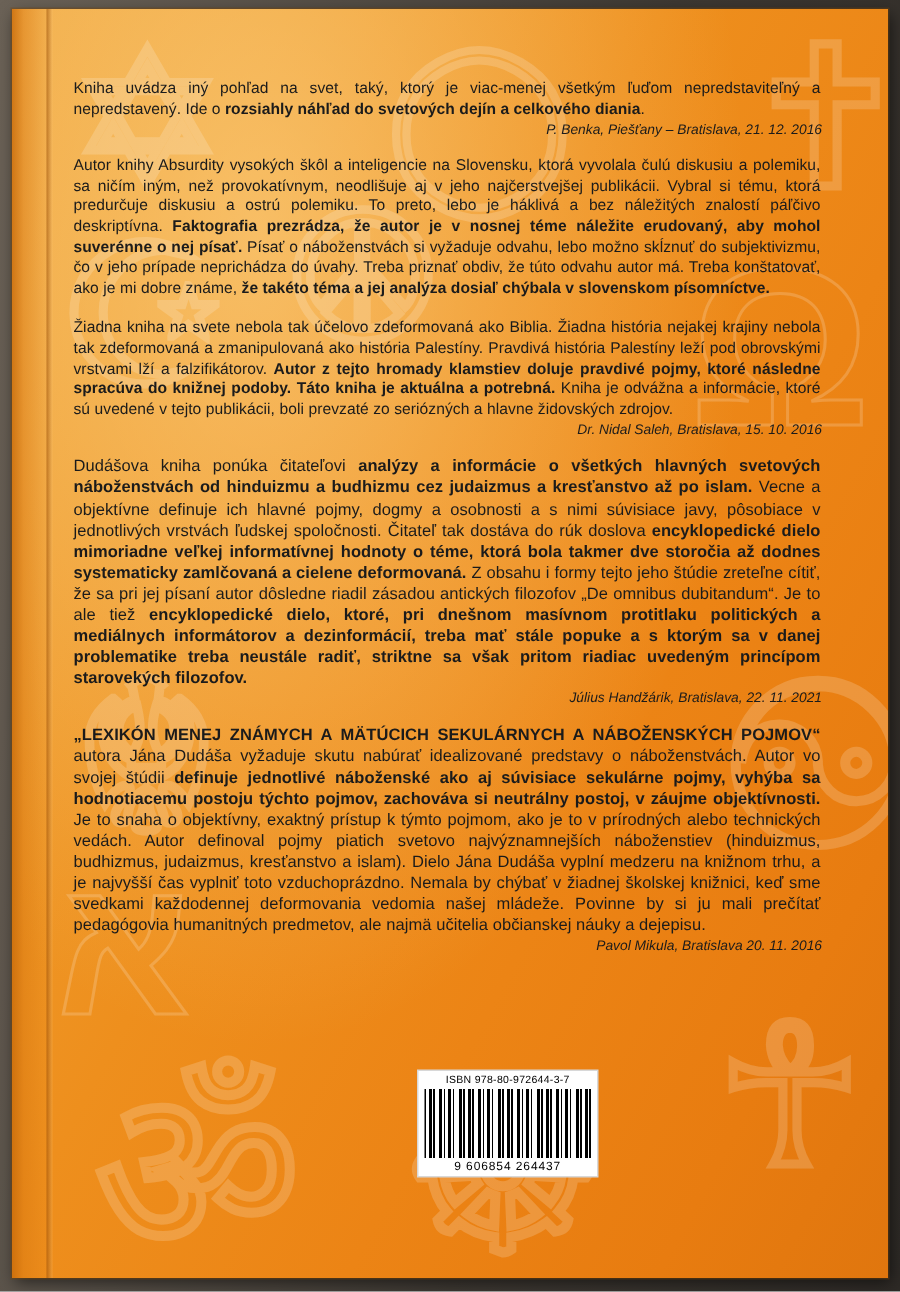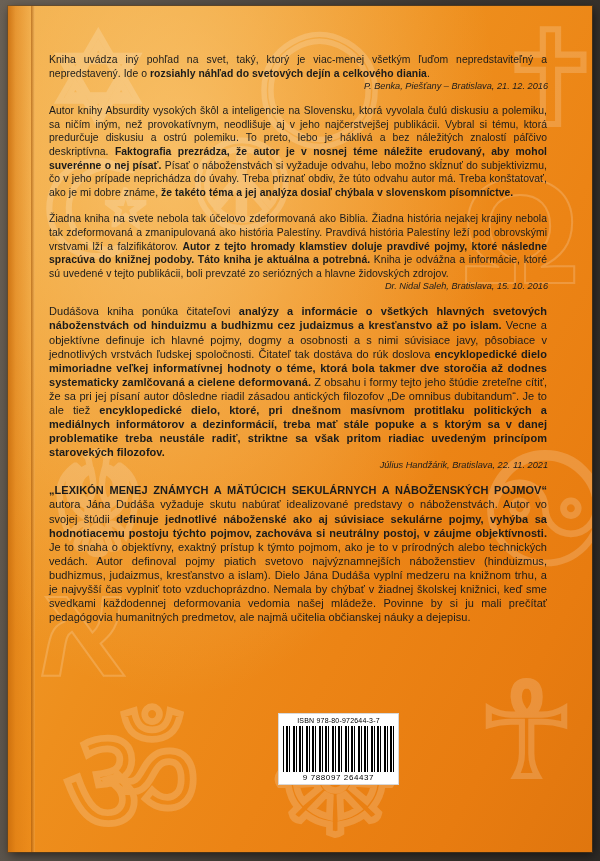--- a/index.html
+++ b/index.html
@@ -183,23 +183,24 @@
         <div class="attrib">Dr. Nidal Saleh, Bratislava, 15. 10. 2016</div>
       </div>
 
       <div class="block">
         <p class="para bigger">Dudášova kniha ponúka čitateľovi <b>analýzy a informácie o všetkých hlavných svetových náboženstvách od hinduizmu a budhizmu cez judaizmus a kresťanstvo až po islam.</b> Vecne a objektívne definuje ich hlavné pojmy, dogmy a osobnosti a s nimi súvisiace javy, pôsobiace v jednotlivých vrstvách ľudskej spoločnosti. Čitateľ tak dostáva do rúk doslova <b>encyklopedické dielo mimoriadne veľkej informatívnej hodnoty o téme, ktorá bola takmer dve storočia až dodnes systematicky zamlčovaná a cielene deformovaná.</b> Z obsahu i formy tejto jeho štúdie zreteľne cítiť, že sa pri jej písaní autor dôsledne riadil zásadou antických filozofov „De omnibus dubitandum“. Je to ale tiež <b>encyklopedické dielo, ktoré, pri dnešnom masívnom protitlaku politických a mediálnych informátorov a dezinformácií, treba mať stále popuke a s ktorým sa v danej problematike treba neustále radiť, striktne sa však pritom riadiac uvedeným princípom starovekých filozofov.</b></p>
         <div class="attrib">Július Handžárik, Bratislava, 22. 11. 2021</div>
       </div>
 
       <div class="block">
         <p class="para bigger"><b>„LEXIKÓN MENEJ ZNÁMYCH A MÄTÚCICH SEKULÁRNYCH A NÁBOŽENSKÝCH POJMOV“</b> autora Jána Dudáša vyžaduje skutu nabúrať idealizované predstavy o náboženstvách. Autor vo svojej štúdii <b>definuje jednotlivé náboženské ako aj súvisiace sekulárne pojmy, vyhýba sa hodnotiacemu postoju týchto pojmov, zachováva si neutrálny postoj, v záujme objektívnosti.</b> Je to snaha o objektívny, exaktný prístup k týmto pojmom, ako je to v prírodných alebo technických vedách. Autor definoval pojmy piatich svetovo najvýznamnejších náboženstiev (hinduizmus, budhizmus, judaizmus, kresťanstvo a islam). Dielo Jána Dudáša vyplní medzeru na knižnom trhu, a je najvyšší čas vyplniť toto vzduchoprázdno. Nemala by chýbať v žiadnej školskej knižnici, keď sme svedkami každodennej deformovania vedomia našej mládeže. Povinne by si ju mali prečítať pedagógovia humanitných predmetov, ale najmä učitelia občianskej náuky a dejepisu.</p>
+        <div class="attrib">Pavol Mikula, Bratislava 20. 11. 2016</div>
       </div>
 
     </div>
 
     <div class="barcode-box">
       <div class="isbn-text">ISBN 978-80-972644-3-7</div>
       <div class="bars"></div>
-      <div class="barnum">9  788097  264437</div>
+      <div class="barnum">9  606854  264437</div>
     </div>
   </div>
 </div>
 
 </body></html>

